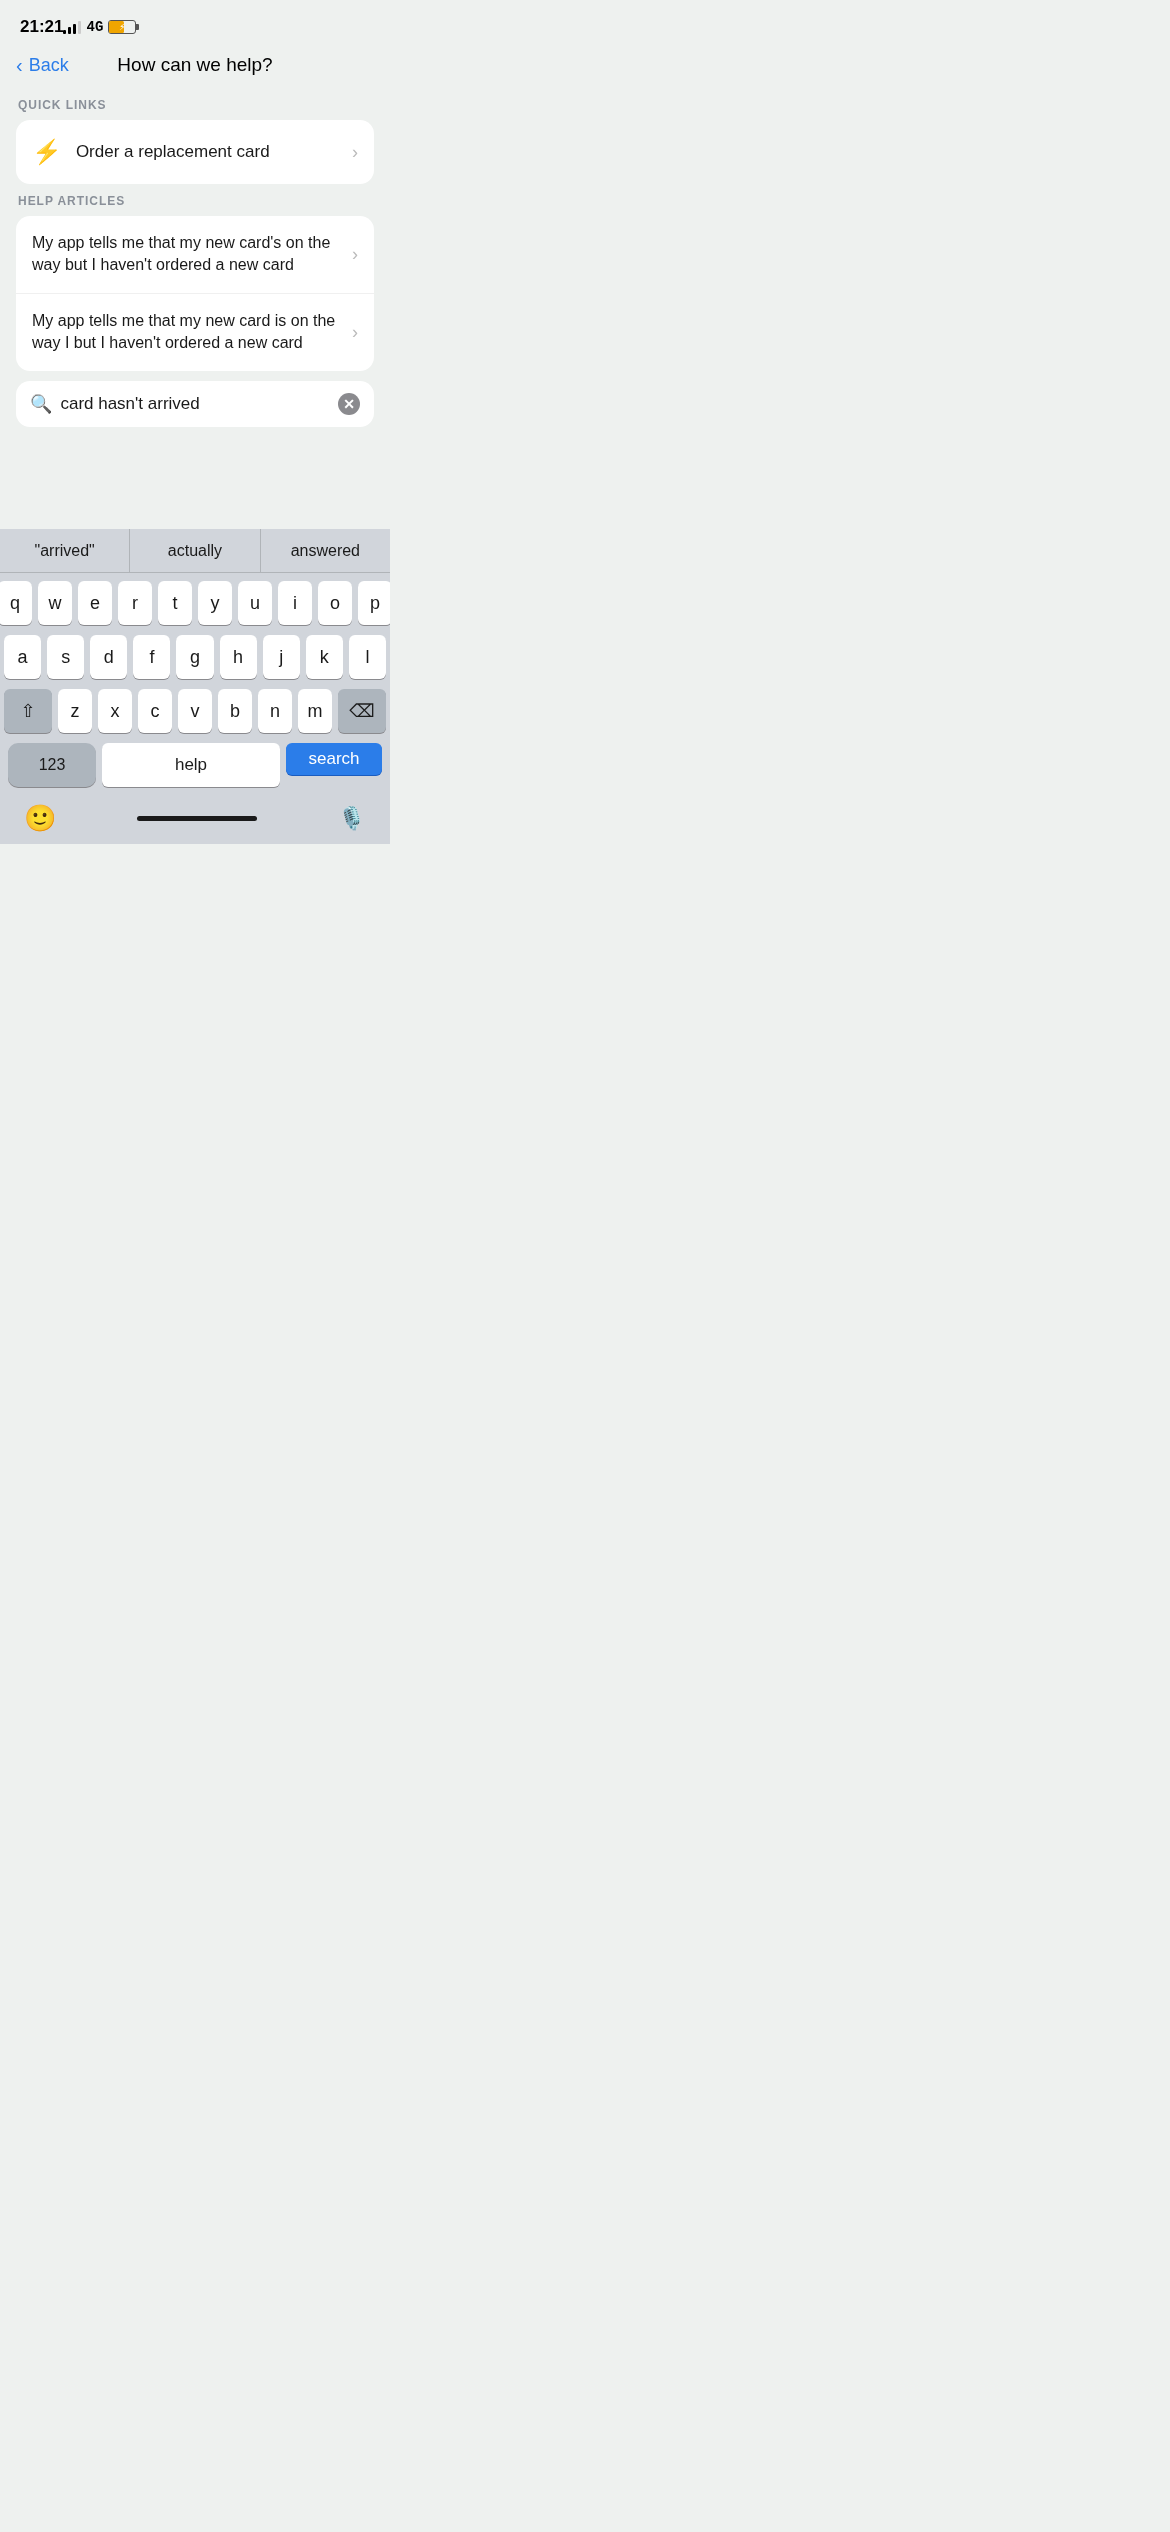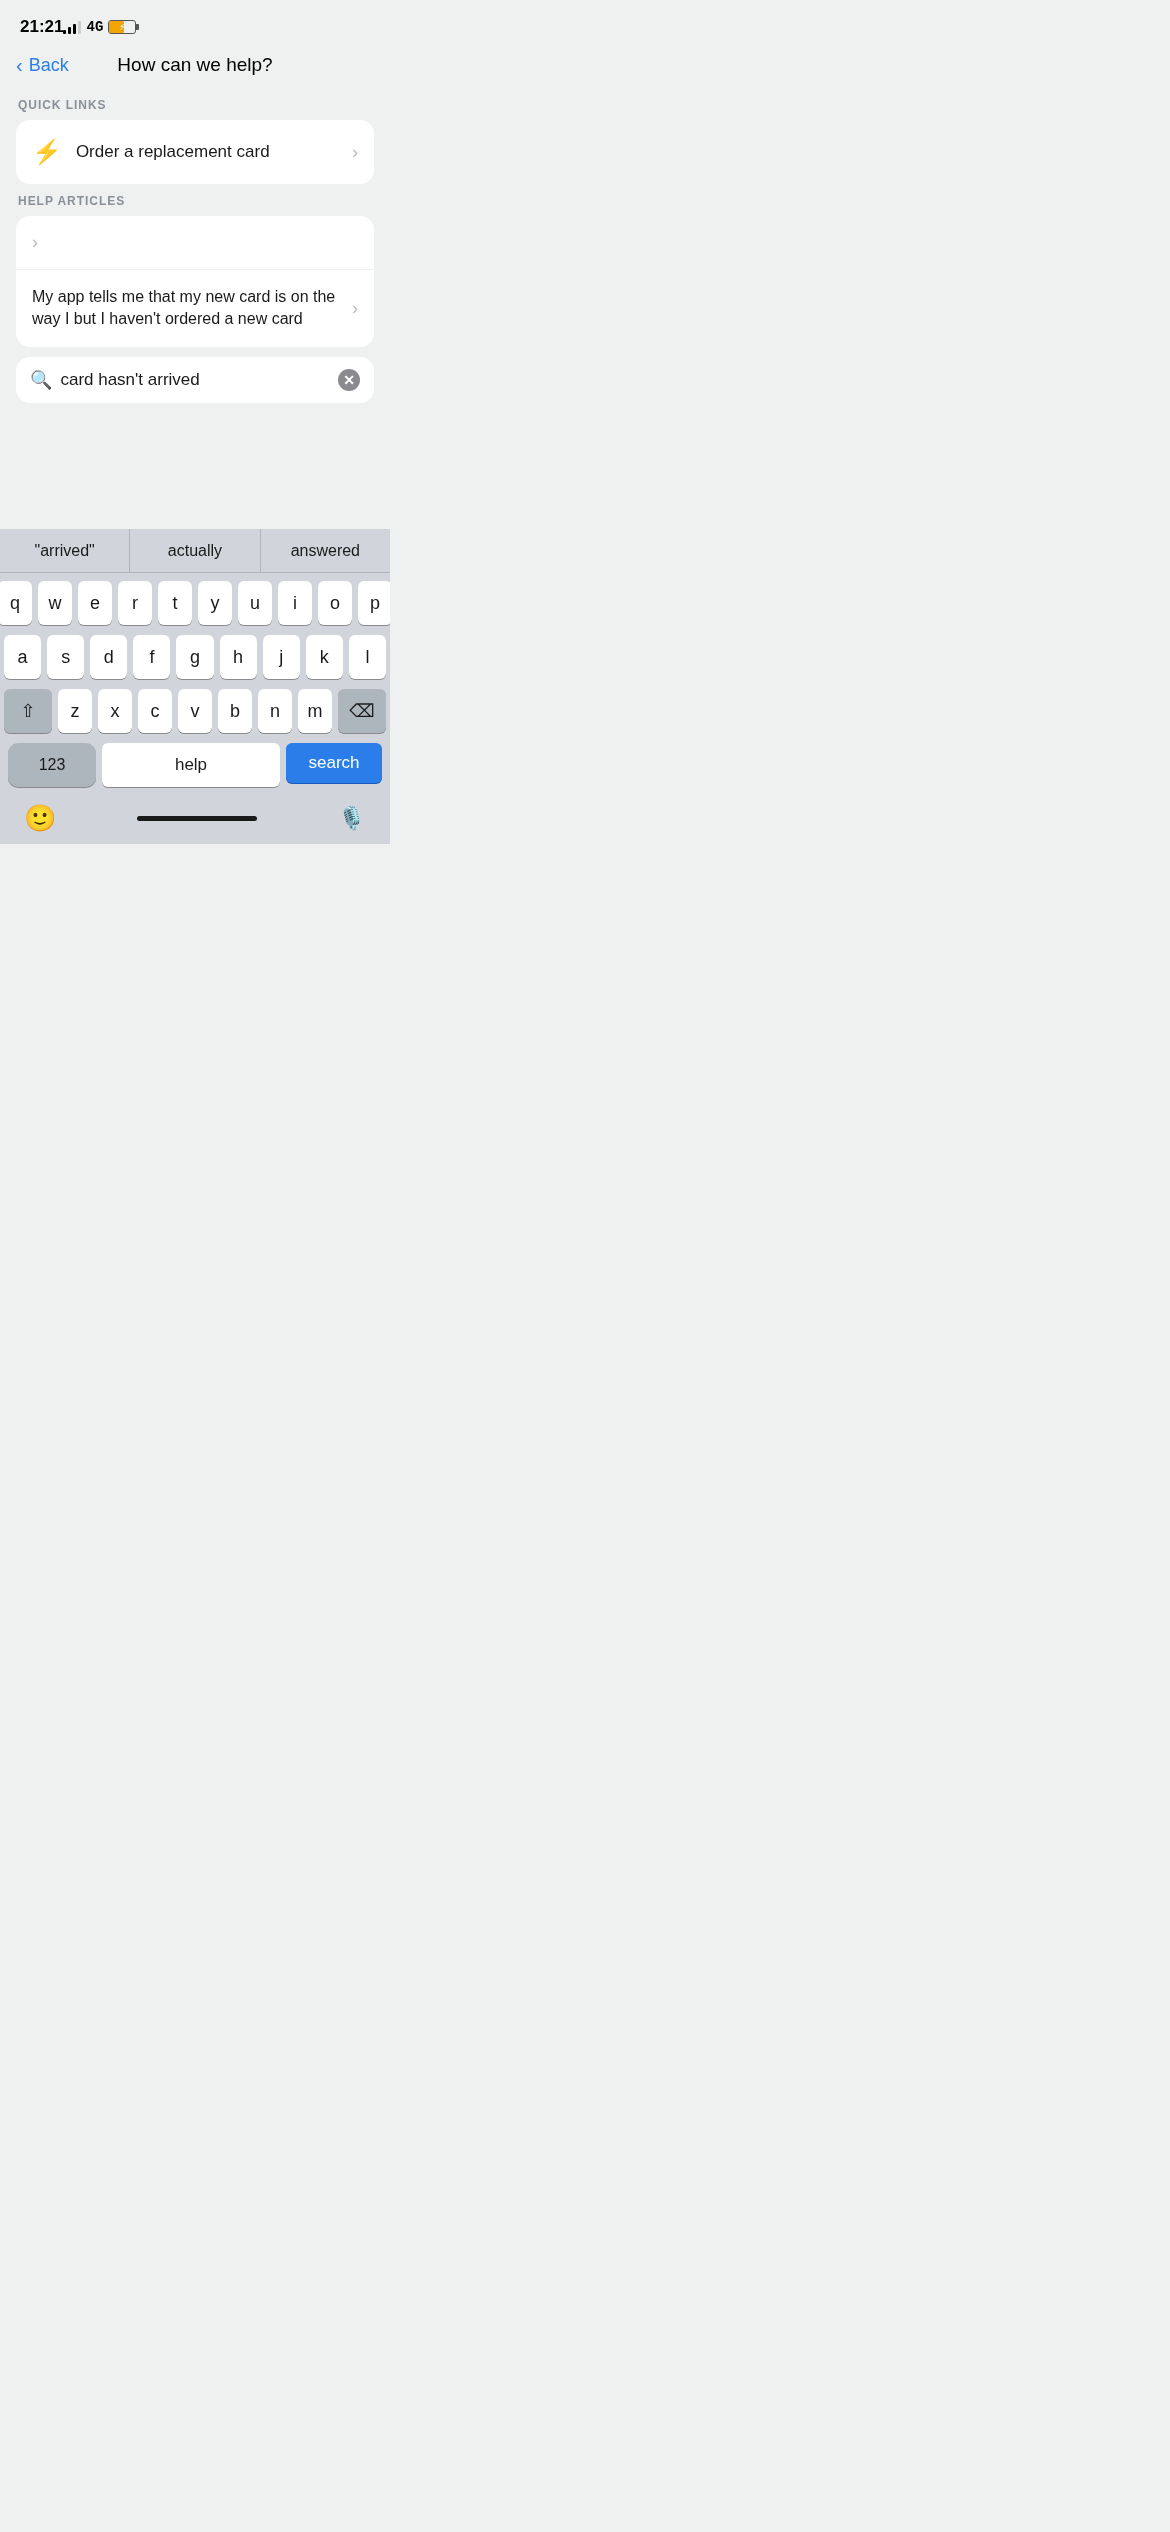--- a/index.html
+++ b/index.html
@@ -309,21 +309,21 @@
       align-items: center;
       justify-content: center;
       font-size: 17px;
       color: #1a1a1a;
       cursor: pointer;
       box-shadow: 0 1px 0 #8a8a8e;
     }
     .key-search {
       background: #2b7de9;
       border-radius: 6px;
-      height: 40px;
+      height: 32px;
       width: 96px;
       display: flex;
       align-items: center;
       justify-content: center;
       font-size: 17px;
       color: #fff;
       cursor: pointer;
       box-shadow: 0 1px 0 #1a5cbf;
     }
 
@@ -386,20 +386,21 @@
     <div class="quick-link-item">
       <span class="quick-link-icon">⚡</span>
       <span class="quick-link-text">Order a replacement card</span>
       <span class="chevron-right">›</span>
     </div>
   </div>
 
   <div class="section-label">HELP ARTICLES</div>
   <div class="card">
     <div class="article-item">
+      <span class="article-text">My app tells me that my new card's on the way but I haven't ordered a new card</span>
       <span class="chevron-right">›</span>
     </div>
     <div class="article-item">
       <span class="article-text">My app tells me that my new card is on the way I but I haven't ordered a new card</span>
       <span class="chevron-right">›</span>
     </div>
   </div>
 
   <div class="search-bar-container">
     <span class="search-icon">🔍</span>

